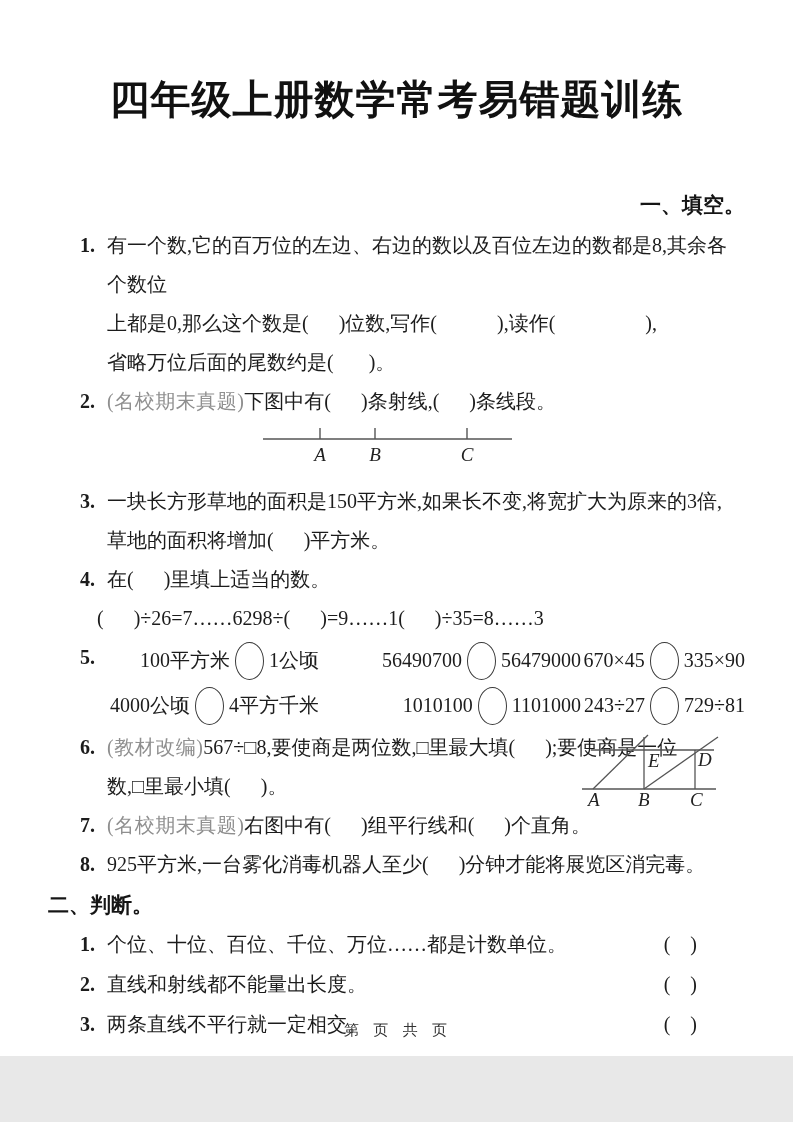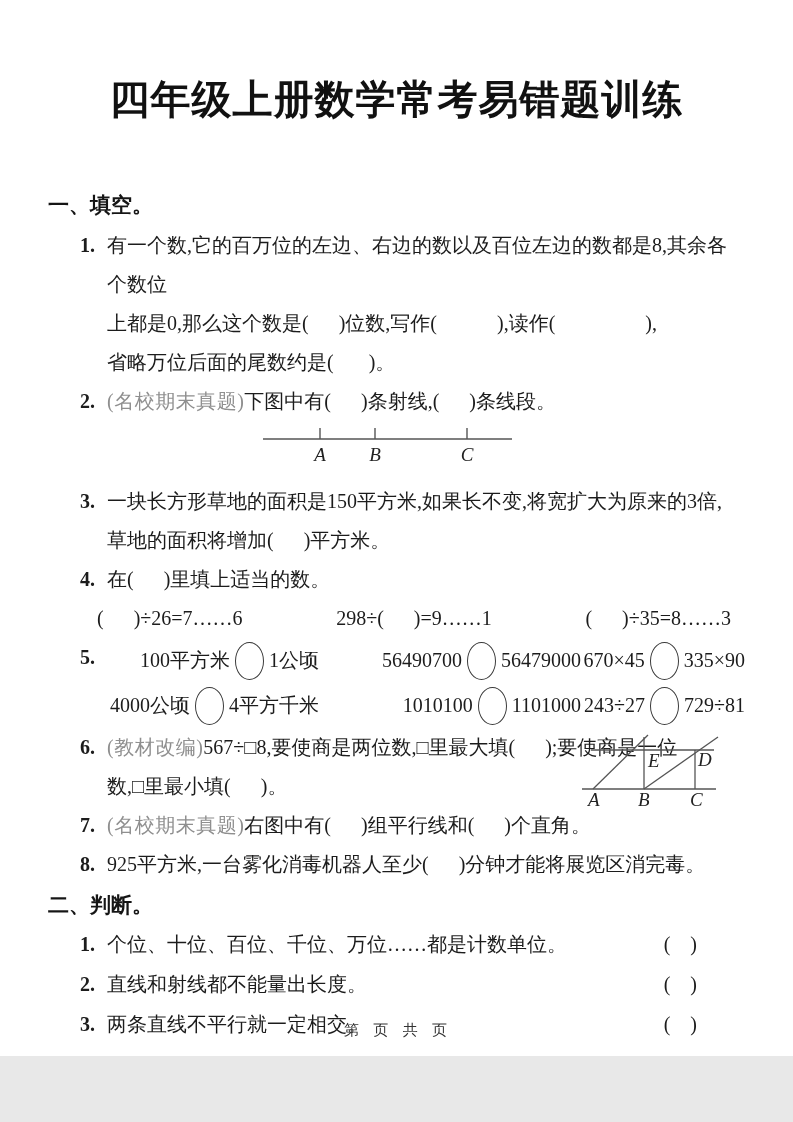--- a/index.html
+++ b/index.html
@@ -12,31 +12,31 @@
   .title{
     margin:0;padding-top:74px;text-align:center;
     font-family:"Liberation Sans","DejaVu Sans",sans-serif;
     font-weight:700;font-size:40px;line-height:50px;color:#111;letter-spacing:1px;
   }
   .content{padding:0 48px;}
   .sec-heading{
     font-family:"Liberation Sans","DejaVu Sans",sans-serif;
     font-weight:700;font-size:21px;line-height:26px;color:#151515;
   }
-  .sec1{margin-top:68px;}
+  .sec1{margin-top:68px;text-align:right;}
   .sec2{margin-top:8px;}
   .q{display:flex;margin:0 0 0 32px;}
   .qnum{flex:0 0 27px;font-weight:700;line-height:39px;}
   .qbody{flex:1;line-height:39px;}
   .qline{line-height:39px;}
   .tag{color:#8f8f8f;letter-spacing:0.5px;}
   
   .numline{margin:4px 0 2px 155px;}
   
-  .exprrow{display:flex;justify-content:space-between;padding-right:14px;margin-left:-10px;}
+  .exprrow{display:flex;justify-content:flex-start;padding-right:14px;margin-left:-10px;}
   
   .cmprow{display:grid;grid-template-columns:222px 262px auto;margin-left:-10px;
           align-items:center;height:45px;}
   .cmpcell{display:flex;align-items:center;gap:5px;justify-content:flex-end;}
   .circle{display:inline-block;width:27px;height:36px;border:1.5px solid #3a3a3a;
           border-radius:50%;flex:0 0 auto;}
   
   .q6{position:relative;}
   .geofig{position:absolute;left:478px;top:4px;}
   

